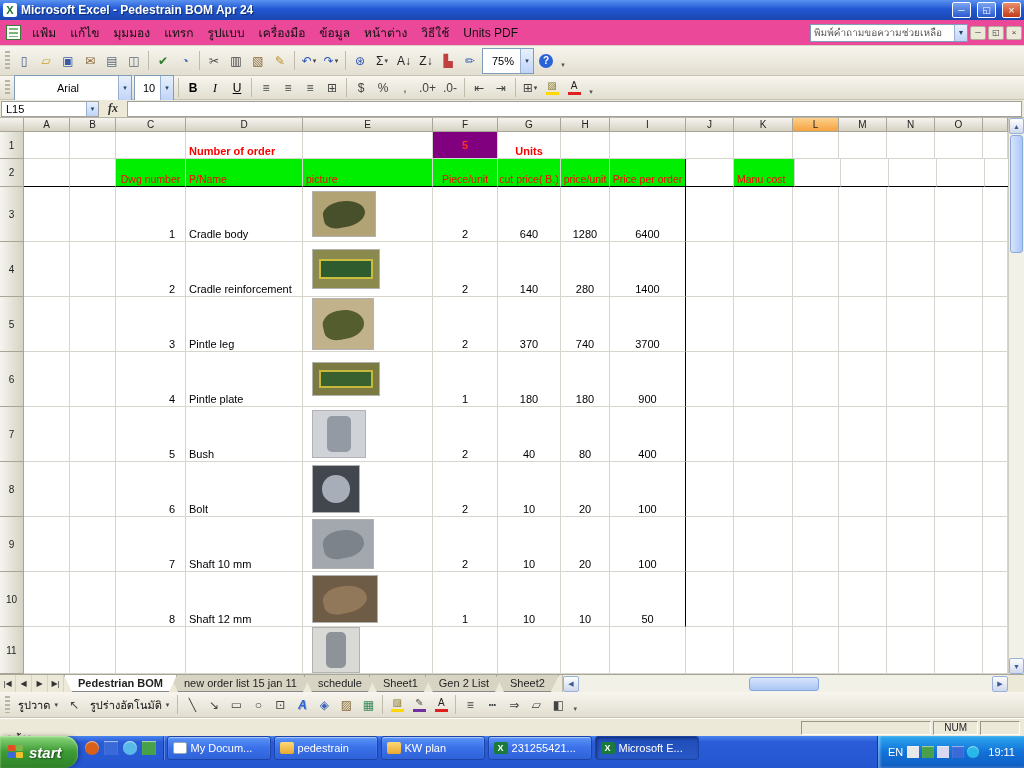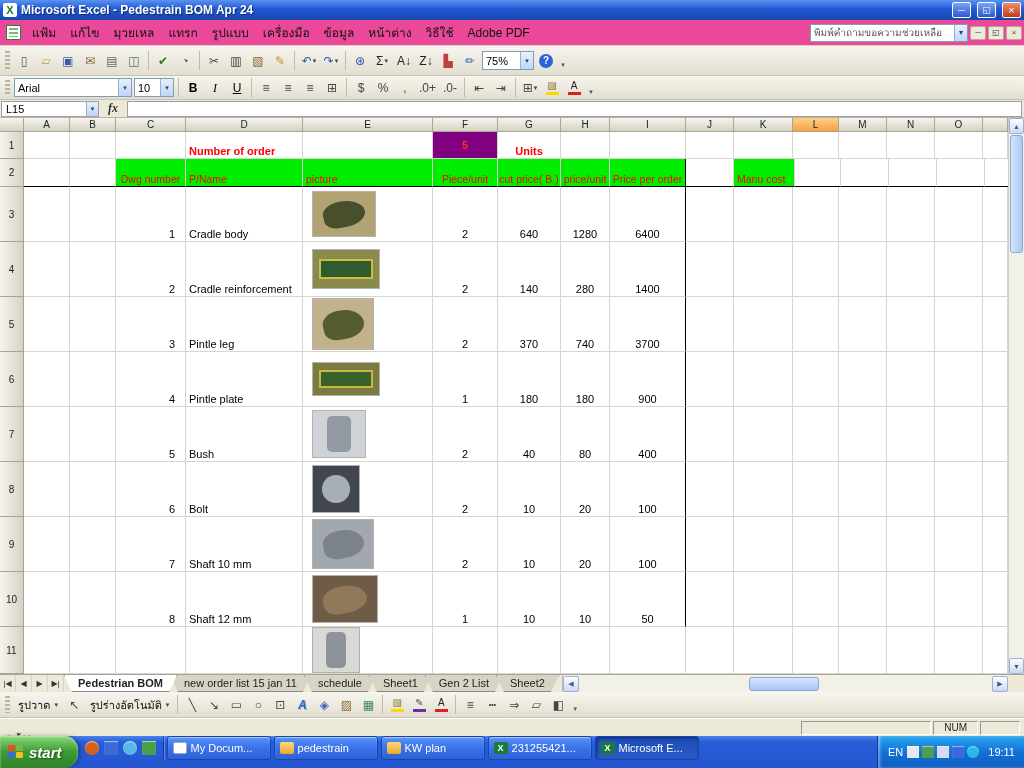--- a/index.html
+++ b/index.html
@@ -30,21 +30,21 @@
   
   .toolbar { background:linear-gradient(180deg,#f7f5ee,#e2ded0); border-bottom:1px solid #c8c4b4; display:flex; align-items:center; padding:1px 2px; flex:none; }
   .toolbar.std { height:30px; }
   .toolbar.fmt { height:24px; }
   .toolbar.draw { height:26px; }
   .grip { width:5px; height:70%; margin:0 3px; background:repeating-linear-gradient(180deg,#b8b4a4 0 2px,transparent 2px 4px); flex:none; }
   .tb-btn { min-width:22px; height:21px; display:inline-flex; align-items:center; justify-content:center; font-size:12px; padding:0 2px; border:1px solid transparent; border-radius:2px; flex:none; }
   .tb-glyph { line-height:1; white-space:nowrap; }
   .tb-sep { width:1px; height:19px; background:#c0bcac; margin:0 3px; flex:none; }
   .tb-chev { width:12px; height:21px; display:inline-flex; align-items:flex-end; justify-content:center; font-size:7px; color:#555; padding-bottom:2px; flex:none; }
-  .tb-combo { height:19px; background:#fff; border:1px solid #7f9db9; display:inline-flex; align-items:center; font-size:11px; margin:0 1px; flex:none; }
+  .tb-combo { height:26px; background:#fff; border:1px solid #7f9db9; display:inline-flex; align-items:center; font-size:11px; margin:0 1px; flex:none;text-align:center; }
   .combo-val { flex:1; padding-left:3px; white-space:nowrap; overflow:hidden; }
   .combo-arrow { width:13px; height:100%; background:linear-gradient(#e8f0fc,#c0d4f8); border-left:1px solid #9ab0d0; font-size:7px; color:#246; display:flex; align-items:center; justify-content:center; flex:none; }
   .dd-arrow { font-size:7px; color:#444; margin-left:1px; }
   .colorbtn { flex-direction:column; justify-content:center; gap:1px; }
   .colorbtn .tb-glyph { font-size:10px; }
   .color-strip { width:13px; height:3px; display:block; }
   .helpbtn .tb-glyph { width:14px; height:14px; background:#2a62d8; color:#fff; border-radius:50%; font-size:10px; font-weight:bold; display:flex; align-items:center; justify-content:center; }
   .g-bold { font-weight:bold; }
   .g-italic { font-style:italic; font-family:"Liberation Serif",serif; }
   .g-underline { text-decoration:underline; }
@@ -142,28 +142,28 @@
     <div class="win-btn">─</div>
     <div class="win-btn">◱</div>
     <div class="win-btn close">×</div>
   </div>
 
   <div class="menubar">
     <div class="sheet-icon"></div>
     <div class="menu-items">
         <div class="menu-item">แฟ้ม</div>
         <div class="menu-item">แก้ไข</div>
-        <div class="menu-item">มุวยเหล</div>
+        <div class="menu-item">มุมมอง</div>
         <div class="menu-item">แทรก</div>
         <div class="menu-item">รูปแบบ</div>
         <div class="menu-item">เครื่องมือ</div>
         <div class="menu-item">ข้อมูล</div>
         <div class="menu-item">หน้าต่าง</div>
         <div class="menu-item">วิธีใช้</div>
-        <div class="menu-item">Adobe PDF</div>
+        <div class="menu-item">Units PDF</div>
       </div>
     <div class="question-box">
       <span class="qtext">พิมพ์คำถามขอความช่วยเหลือ</span>
       <span class="qb-arrow">▾</span>
     </div>
     <div class="wb-btn">─</div>
     <div class="wb-btn">◱</div>
     <div class="wb-btn">×</div>
   </div>
 

